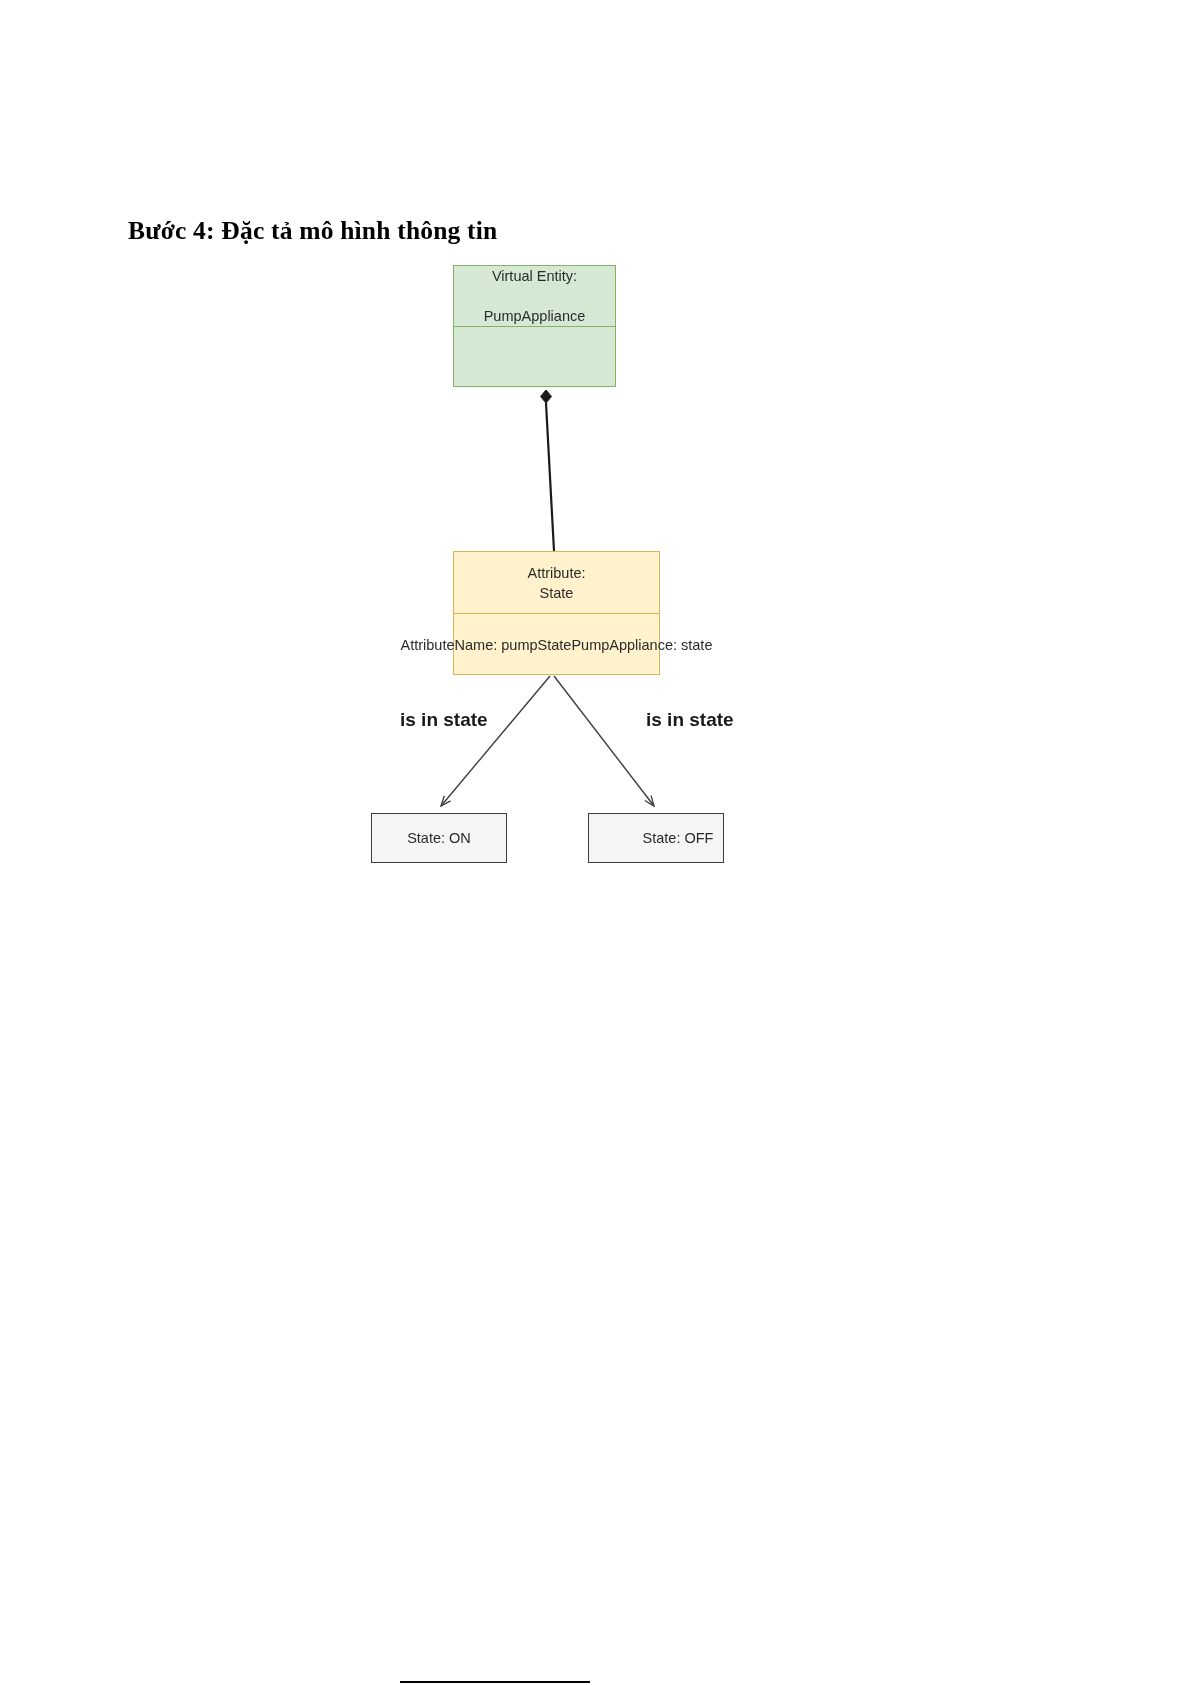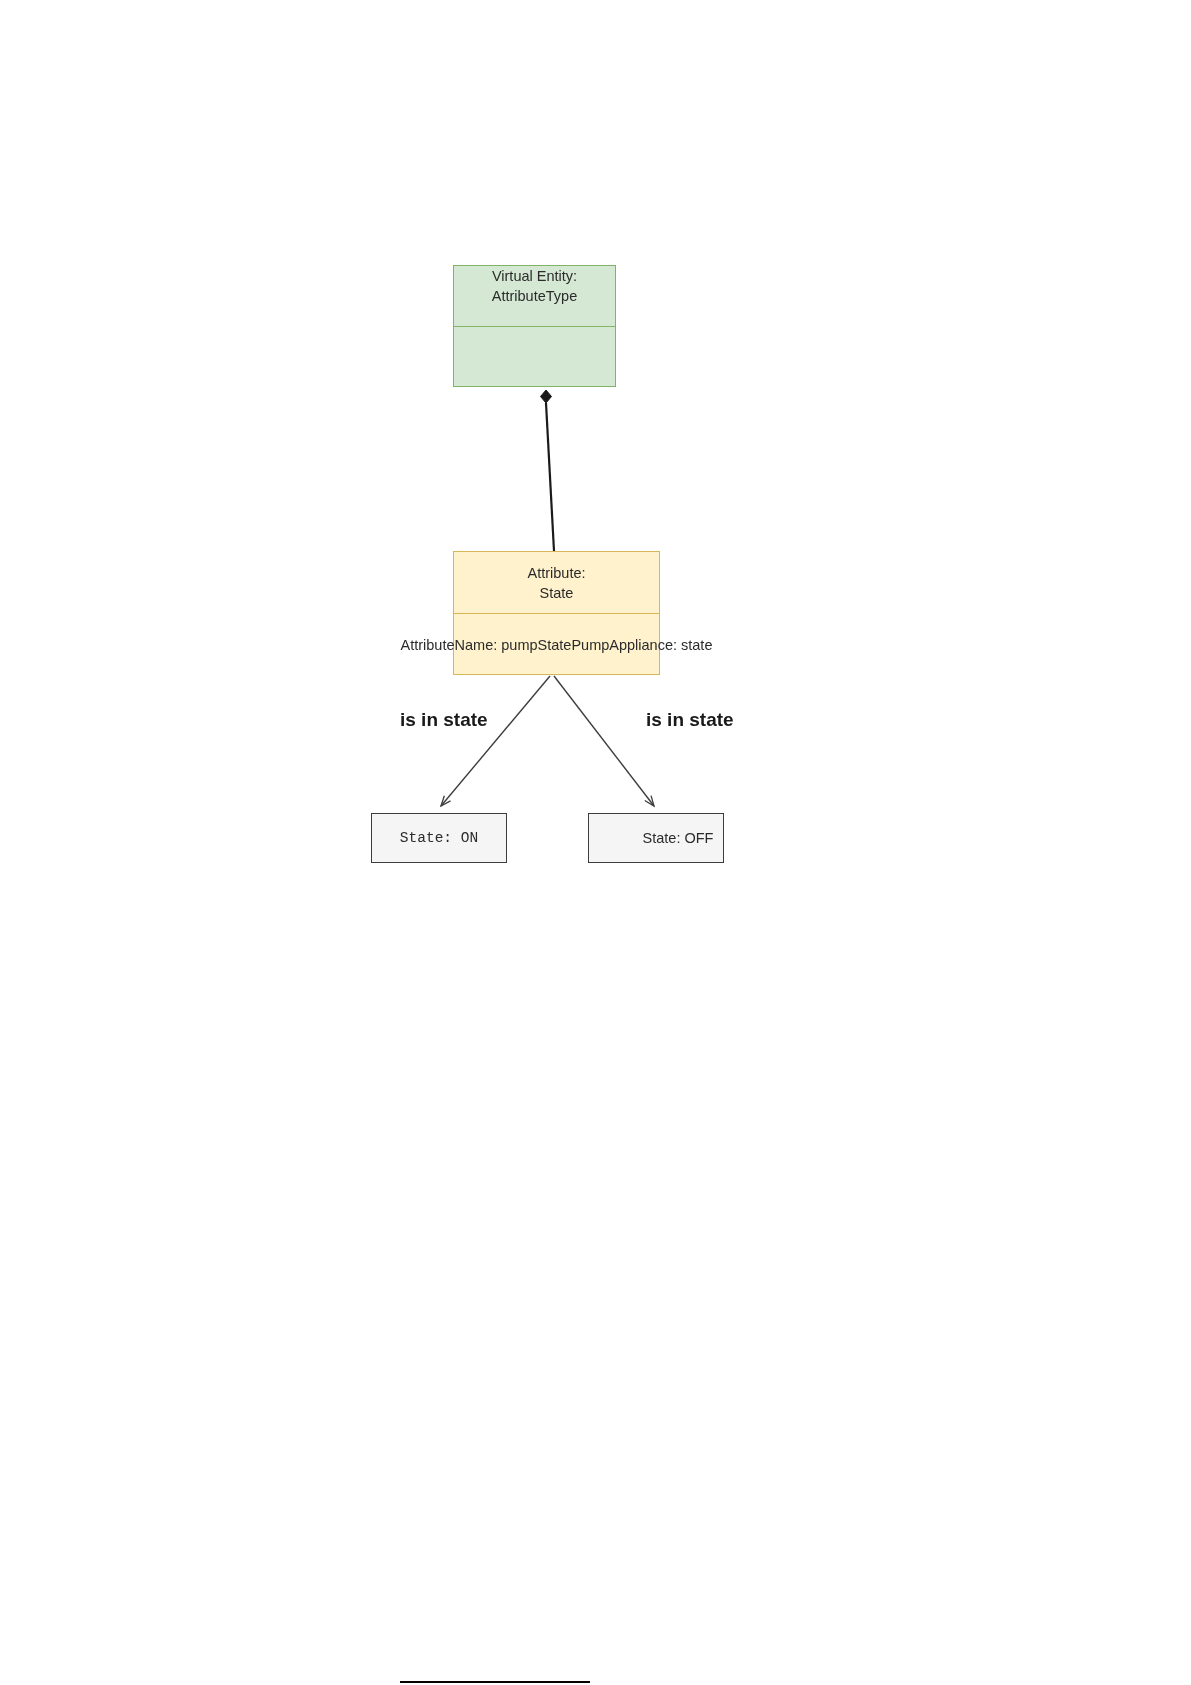--- a/index.html
+++ b/index.html
@@ -66,21 +66,21 @@
     height: 122px;
     border: 1px solid #82b366;
     background: #d5e8d4;
   }
   .node-green .sec-top {
     height: 60px;
     border-bottom: 1px solid #82b366;
     display: flex;
     flex-direction: column;
     align-items: center;
-    justify-content: flex-start;
+    justify-content: space-between;
   }
   .node-green .sec-bot {
     height: 60px;
     display: flex;
     flex-direction: column;
     align-items: center;
     justify-content: center;
   }
 
   .node-orange {
@@ -120,21 +120,21 @@
     height: 50px;
     border: 1.6px solid #3d3d3d;
     background: #f5f5f5;
     display: flex;
     align-items: center;
     justify-content: center;
   }
   .node-state .node-line {
     font-size: 14.5px;
   }
-  .node-state-on  { left: 371px; top: 813px; font-family: Liberation Mono, monospace; }
+  .node-state-on  { left: 371px; top: 813px; }
   .node-state-off { left: 588px; top: 813px; padding-left: 44px; }
 
   
   .edge-label {
     position: absolute;
     font-size: 19px;
     font-weight: bold;
     color: #1a1a1a;
     white-space: nowrap;
   }
@@ -149,20 +149,21 @@
     width: 190px;
     height: 2px;
     background: #000000;
   }
 </style>
 </head>
 <body>
 
 <div class="page">
 
+  <div class="heading">Bước 4: Đặc tả mô hình thông tin</div>
 
   <div class="diagram">
 
     <svg viewBox="0 0 1191 1685" xmlns="http://www.w3.org/2000/svg">
       <defs>
         <marker id="arrowOpen" markerWidth="14" markerHeight="14" refX="11" refY="5" orient="auto" markerUnits="userSpaceOnUse">
           <path d="M1,1 L11,5 L1,9" fill="none" stroke="#3d3d3d" stroke-width="1.3"></path>
         </marker>
       </defs>
 
@@ -171,21 +172,21 @@
       <path d="M546,403 L554,551" fill="none" stroke="#1a1a1a" stroke-width="2.2"></path>
 
       <path d="M550,676 L441,806" fill="none" stroke="#3d3d3d" stroke-width="1.4" marker-end="url(#arrowOpen)"></path>
 
       <path d="M554,676 L654,806" fill="none" stroke="#3d3d3d" stroke-width="1.4" marker-end="url(#arrowOpen)"></path>
     </svg>
 
     <div class="node node-green">
       <div class="sec-top">
         <div class="node-line">Virtual Entity:</div>
-        <div class="node-line">AttributeType</div>
+        <div class="node-line">PumpAppliance</div>
       </div>
     </div>
 
     <div class="node node-orange">
       <div class="sec-top">
         <div class="node-line">Attribute:</div>
         <div class="node-line">State</div>
       </div>
       <div class="sec-bot">
         <div class="node-line">AttributeName: pumpState</div>

